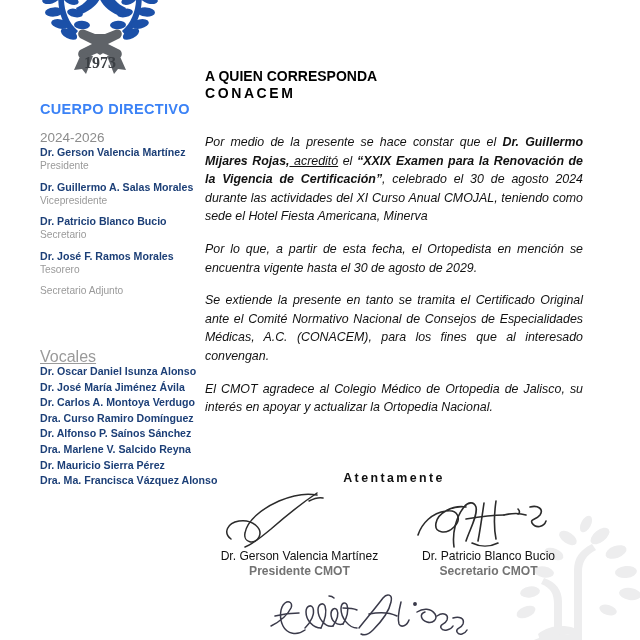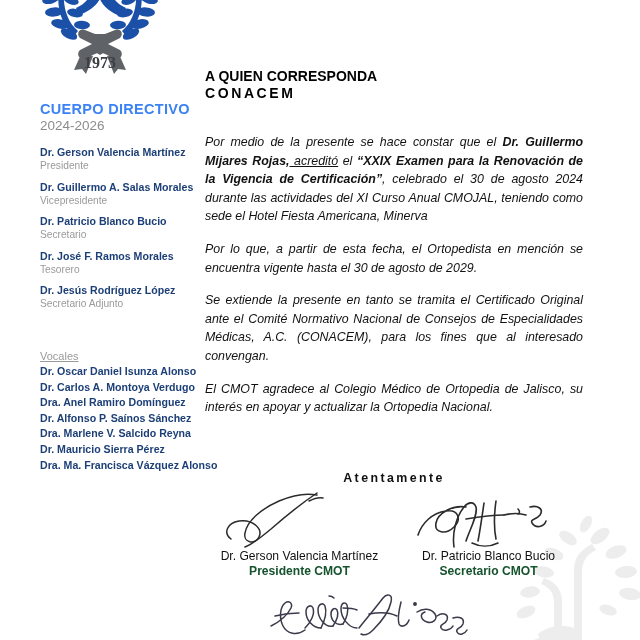--- a/index.html
+++ b/index.html
@@ -54,21 +54,21 @@
     color: #3b82f6;
     font-weight: bold;
     font-size: 14.5px;
     letter-spacing: 0.3px;
     line-height: 16px;
   }
   .board-period {
     color: #8c8c8c;
     font-size: 13.5px;
     line-height: 16px;
-    margin-top: 1px;
+    margin-top: 13px;
   }
 
   .officers {
     position: absolute;
     left: 40px;
     top: 146px;
     width: 162px;
   }
   .officer {
     margin-bottom: 8.5px;
@@ -87,21 +87,21 @@
   }
 
   .vocales-block {
     position: absolute;
     left: 40px;
     top: 350px;
     width: 165px;
   }
   .vocales-label {
     color: #9a9a9a;
-    font-size: 11px;
+    font-size: 16px;
     line-height: 13px;
     margin-bottom: 1px;
     text-decoration: underline;
   }
   .vocal-name {
     color: #1c3f77;
     font-weight: bold;
     font-size: 10.6px;
     line-height: 15.6px;
     white-space: nowrap;
@@ -176,21 +176,21 @@
   }
   .sig-name {
     font-size: 12.1px;
     line-height: 15px;
     color: #111;
   }
   .sig-role {
     font-size: 12.1px;
     line-height: 15px;
     font-weight: bold;
-    color: #14532d;
+    color: #737373;
   }
   .sig-bottom {
     position: absolute;
     left: 60px;
     top: 588px;
     width: 230px;
     height: 52px;
   }
 </style>
 </head>
@@ -286,30 +286,30 @@
       </div>
       <div class="officer">
         <div class="officer-name">Dr. Patricio Blanco Bucio</div>
         <div class="officer-role">Secretario</div>
       </div>
       <div class="officer">
         <div class="officer-name">Dr. José F. Ramos Morales</div>
         <div class="officer-role">Tesorero</div>
       </div>
       <div class="officer">
-        <div class="officer-name">Dr. Jesús Rodríguez López</div>
         <div class="officer-role">Secretario Adjunto</div>
       </div>
     </div>
 
     <div class="vocales-block">
       <div class="vocales-label">Vocales</div>
       <div class="vocal-name">Dr. Oscar Daniel Isunza Alonso</div>
+      <div class="vocal-name">Dr. José María Jiménez Ávila</div>
       <div class="vocal-name">Dr. Carlos A. Montoya Verdugo</div>
-      <div class="vocal-name">Dra. Anel Ramiro Domínguez</div>
+      <div class="vocal-name">Dra. Curso Ramiro Domínguez</div>
       <div class="vocal-name">Dr. Alfonso P. Saínos Sánchez</div>
       <div class="vocal-name">Dra. Marlene V. Salcido Reyna</div>
       <div class="vocal-name">Dr. Mauricio Sierra Pérez</div>
       <div class="vocal-name">Dra. Ma. Francisca Vázquez Alonso</div>
     </div>
   </div>
 
   <div class="doc">
 
     <div class="addressee">

